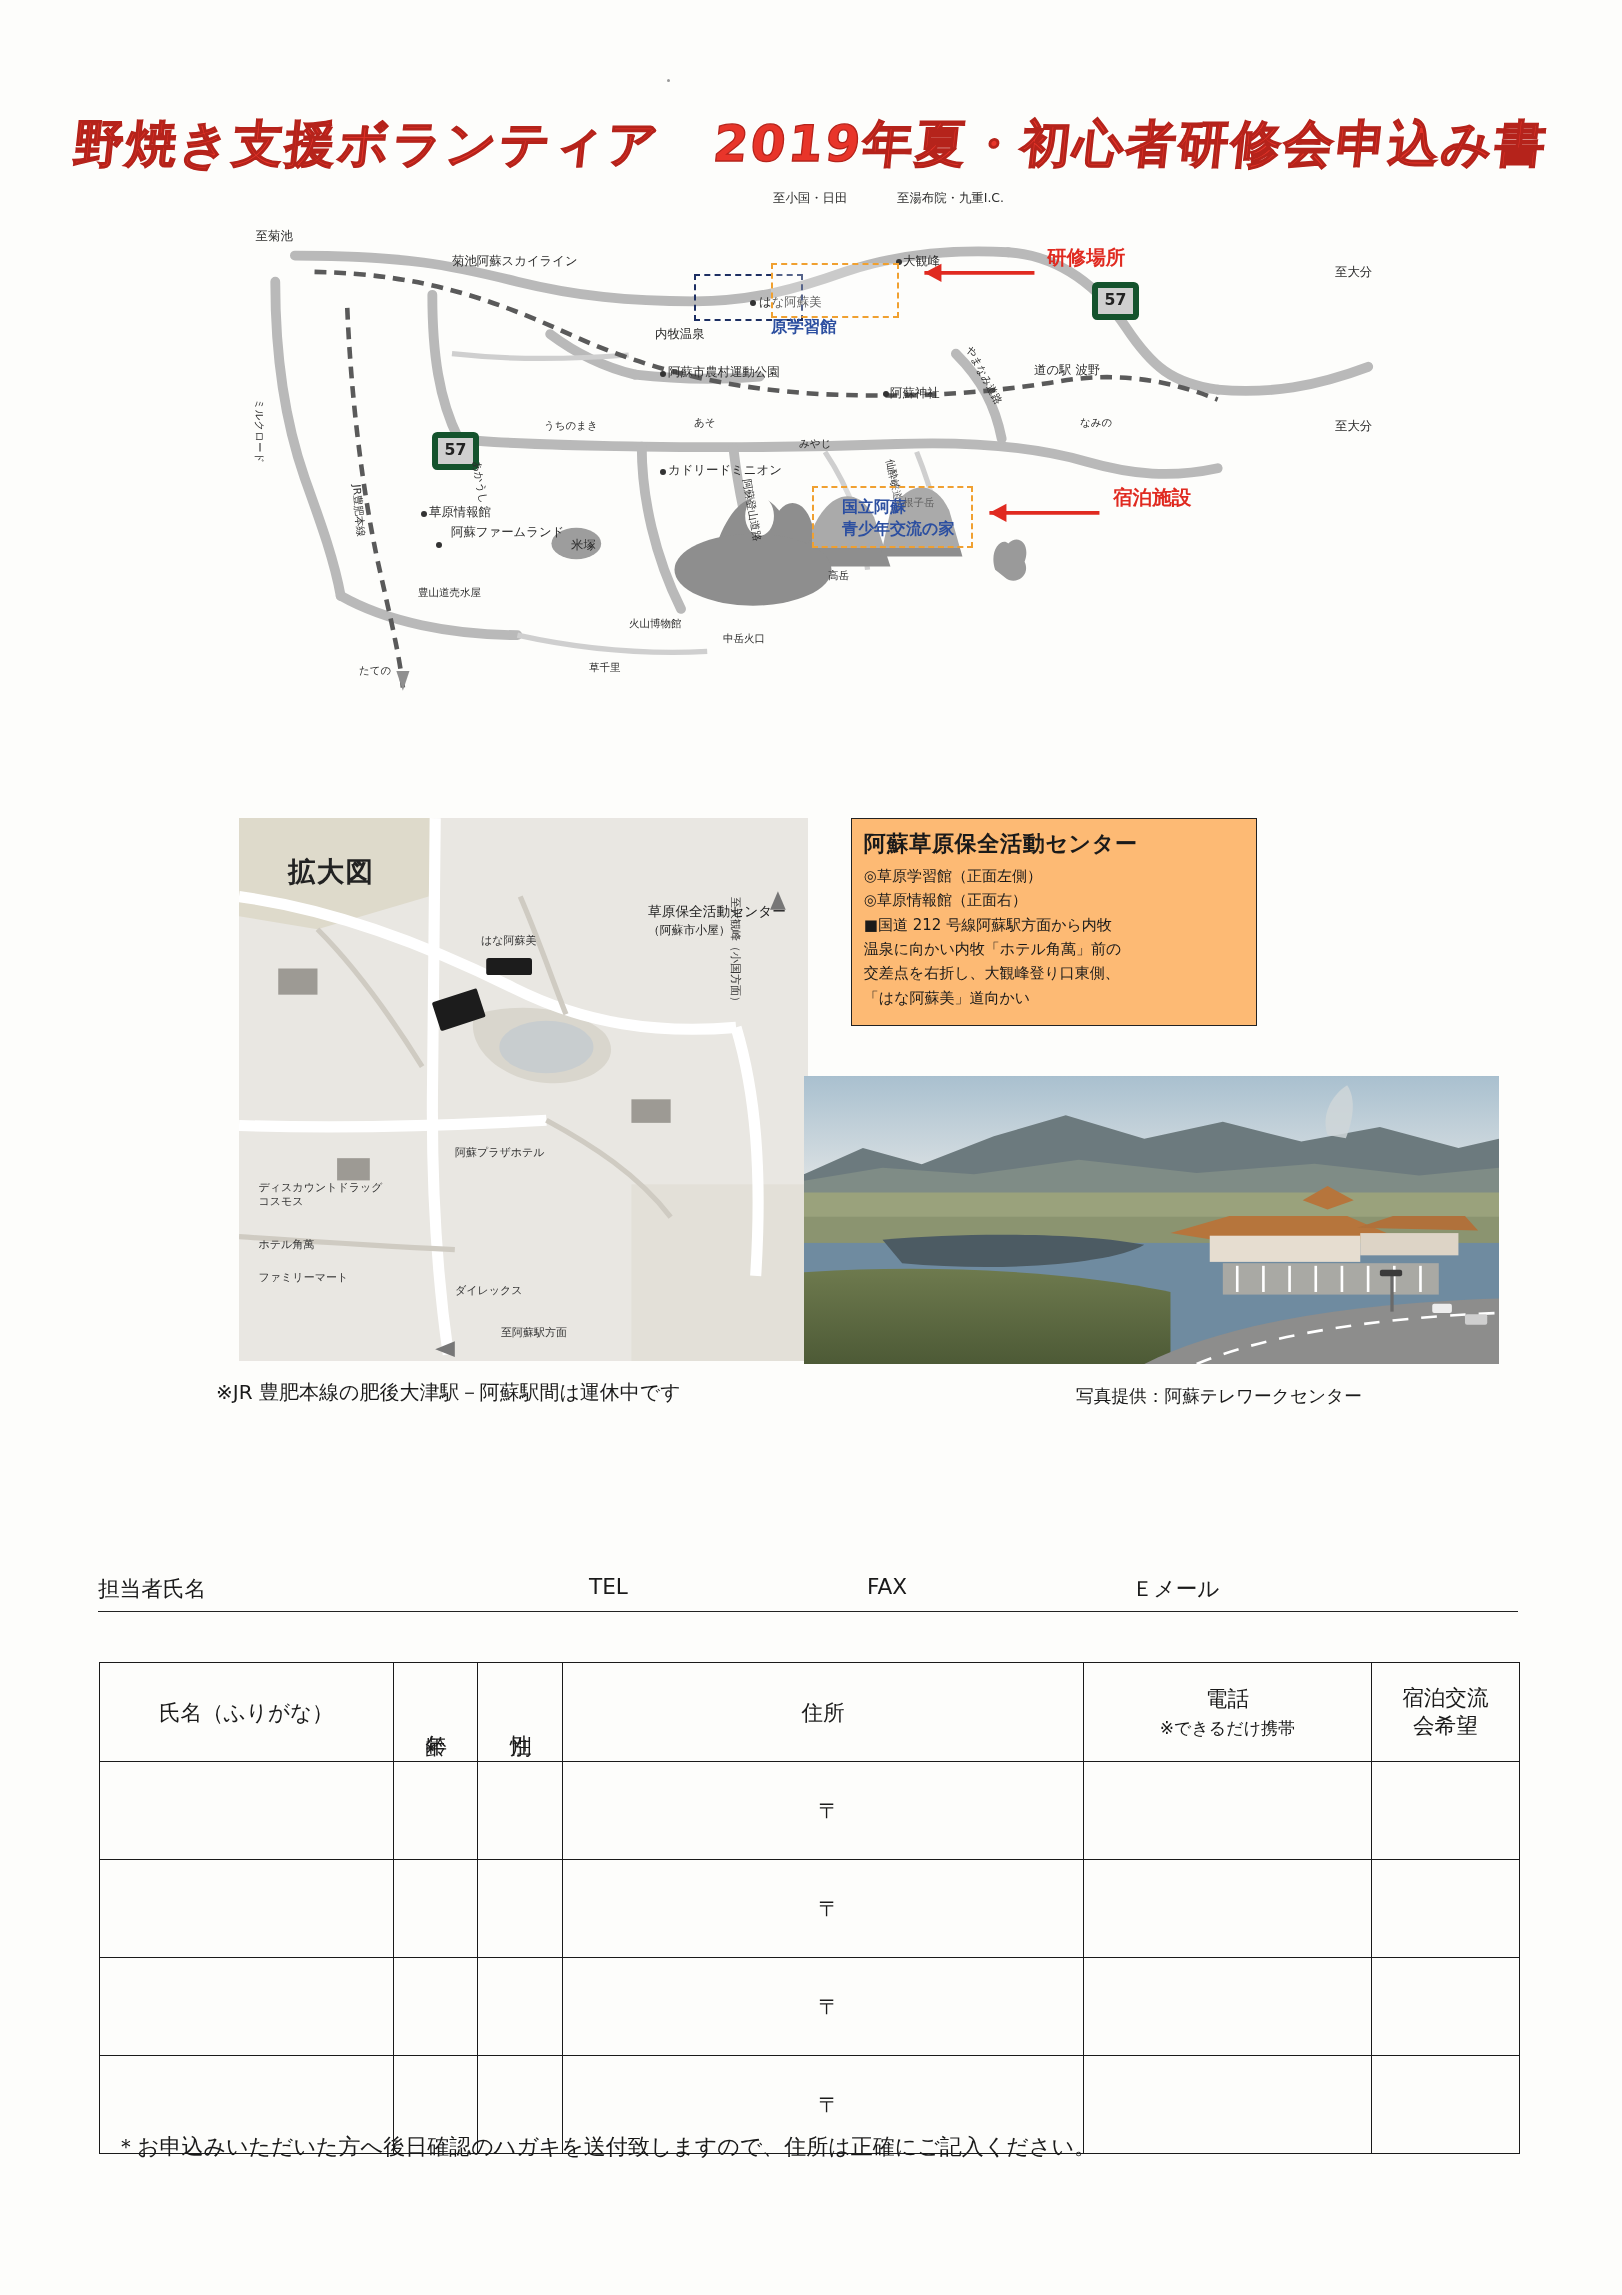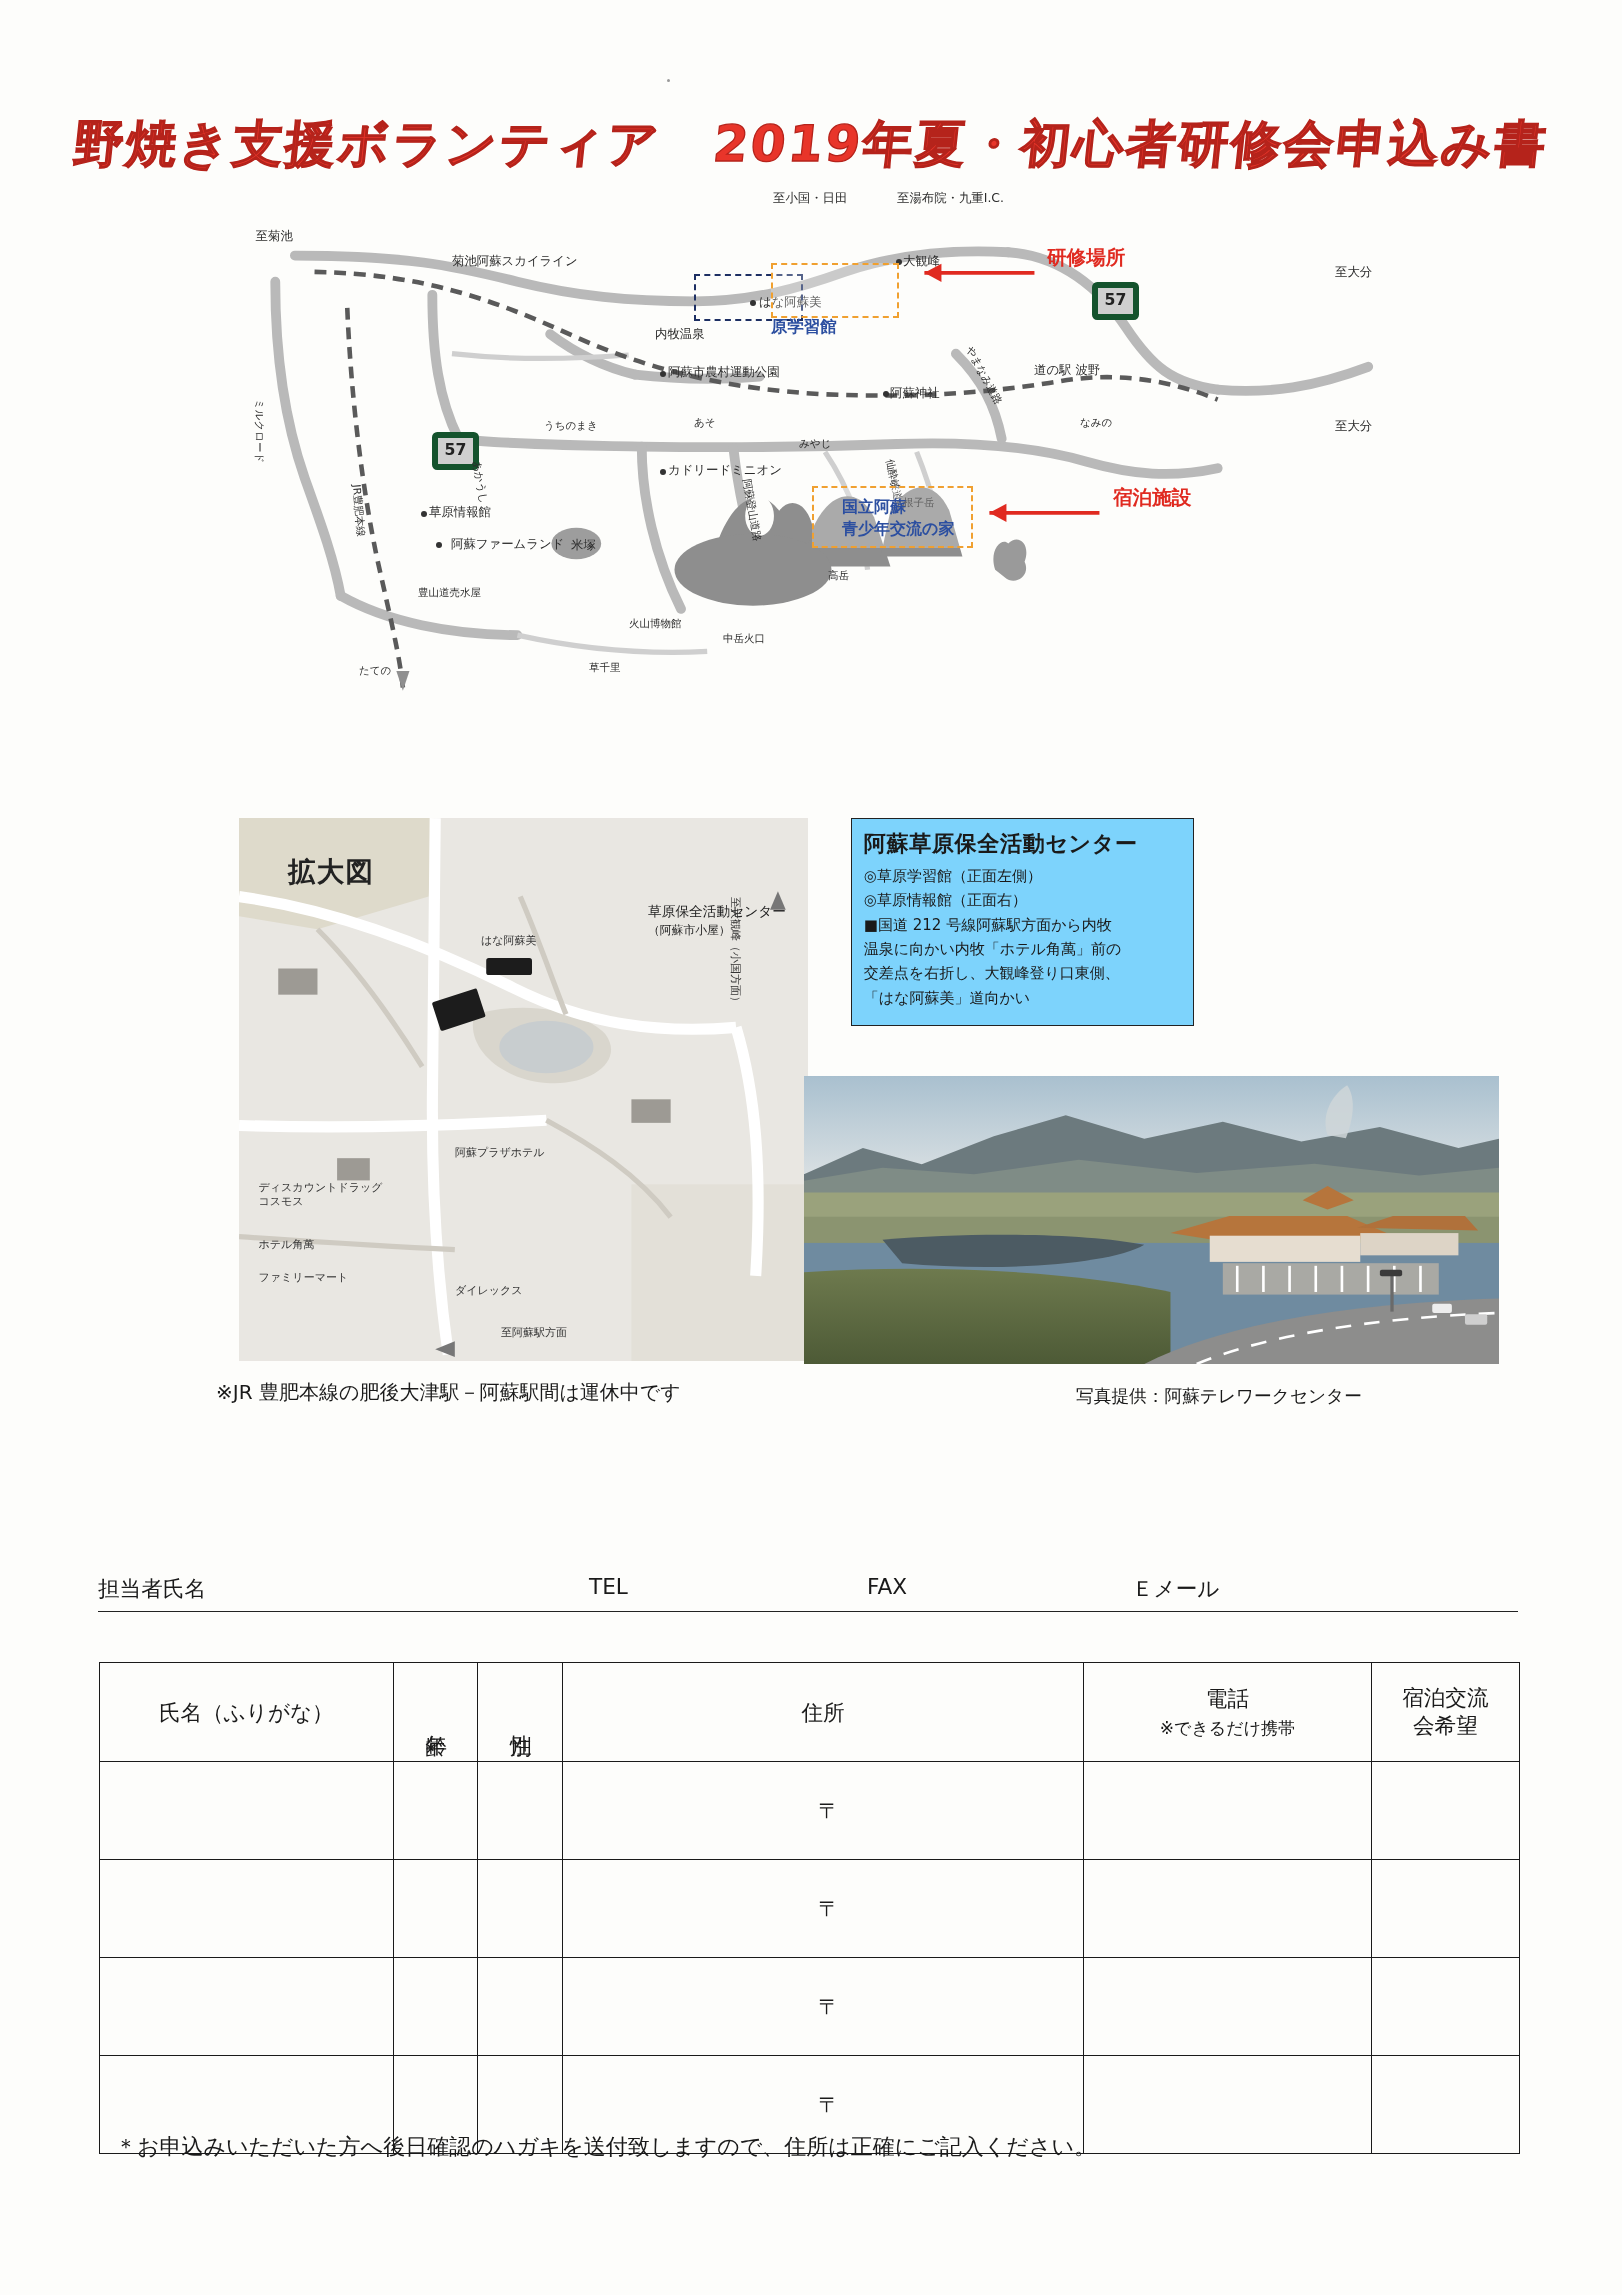--- a/index.html
+++ b/index.html
@@ -152,24 +152,24 @@
     font-size: 13.7px;
     color: #222;
     white-space: nowrap;
     line-height: 1.3;
   }
 
   .info-box {
     position: absolute;
     left: 851px;
     top: 818px;
-    width: 343px;
+    width: 406px;
     padding: 9.2px 11.8px 13px 11.8px;
     border: 1.3px solid #222;
-    background: #7dd3fc;
+    background: #fdba74;
     box-sizing: border-box;
   }
   .info-box h3 {
     margin: 1.3px 0 6.5px 0;
     font-size: 22px;
     font-weight: bold;
     letter-spacing: 0.7px;
     font-family: "DejaVu Sans", sans-serif;
   }
   .info-box p {
@@ -378,21 +378,21 @@
     <div class="map-label" style="left:654px; top:183px;">阿蘇神社</div>
     <div class="map-label" style="left:798px; top:160px;">道の駅 波野</div>
     <div class="map-label sm rot" style="left:739px; top:141px; transform:rotate(62deg);">やまなみ道路</div>
     <div class="map-label sm rot" style="left:30px; top:196px; transform:rotate(90deg);">ミルクロード</div>
     <div class="map-label sm" style="left:308px; top:216px;">うちのまき</div>
     <div class="map-label sm" style="left:458px; top:213px;">あそ</div>
     <div class="map-label sm" style="left:563px; top:234px;">みやじ</div>
     <div class="map-label sm" style="left:844px; top:213px;">なみの</div>
     <div class="map-label" style="left:432px; top:260px;">カドリードミニオン</div>
     <div class="map-label" style="left:193px; top:302px;">草原情報館</div>
-    <div class="map-label" style="left:208px; top:334px;padding-left:7px;">阿蘇ファームランド</div>
+    <div class="map-label" style="left:208px; top:322px;padding-left:7px;">阿蘇ファームランド</div>
     <div class="map-label" style="left:335px; top:335px;">米塚</div>
     <div class="map-label sm" style="left:182px; top:383px;">豊山道売水屋</div>
     <div class="map-label sm" style="left:393px; top:414px;">火山博物館</div>
     <div class="map-label sm" style="left:487px; top:429px;">中岳火口</div>
     <div class="map-label sm" style="left:353px; top:458px;">草千里</div>
     <div class="map-label sm" style="left:592px; top:366px;">高岳</div>
     <div class="map-label sm" style="left:667px; top:293px;">根子岳</div>
     <div class="map-label sm rot" style="left:660px; top:255px; transform:rotate(78deg);">仙酔峡道路</div>
     <div class="map-label sm rot" style="left:517px; top:275px; transform:rotate(80deg);">阿蘇登山道路</div>
     <div class="map-label sm rot" style="left:247px; top:257px; transform:rotate(80deg);">あかうし</div>

